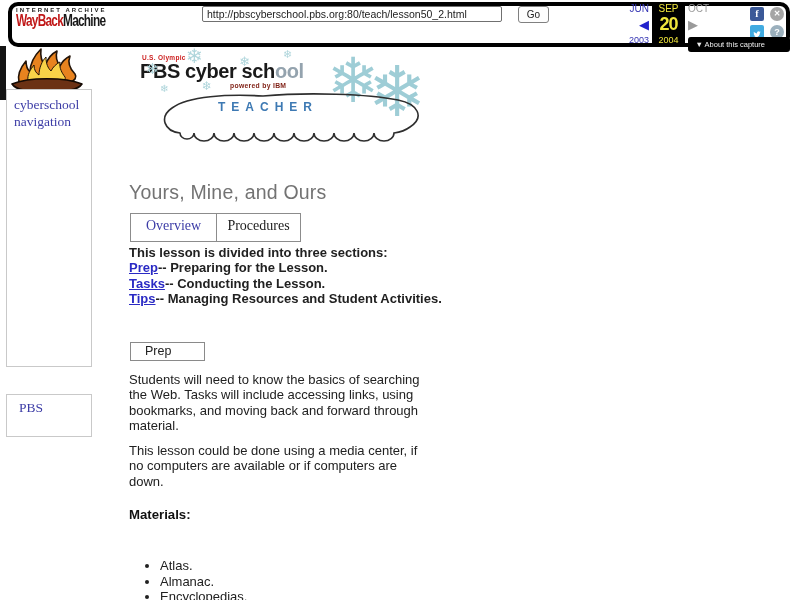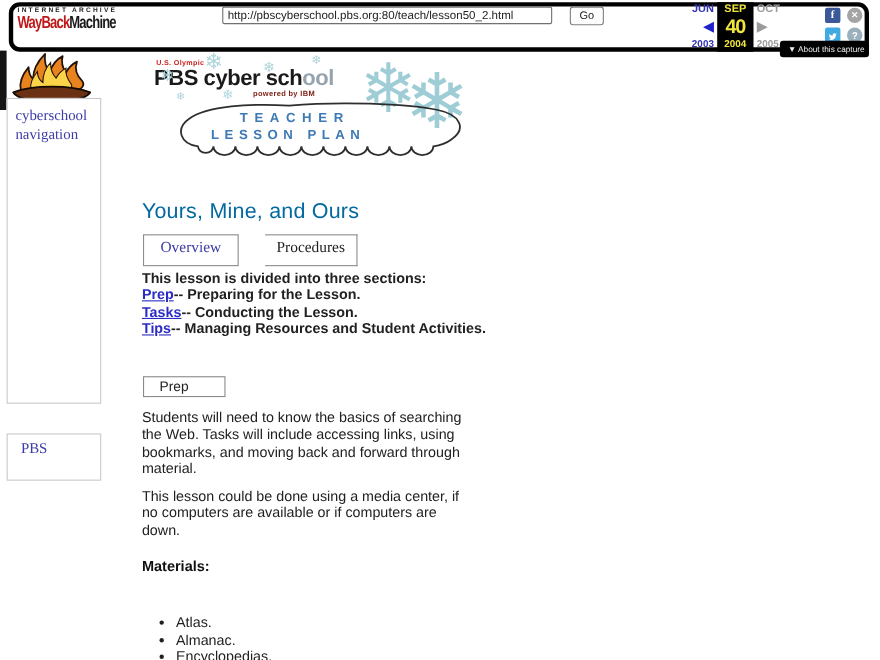--- a/index.html
+++ b/index.html
@@ -25,40 +25,40 @@
     border:1px solid #707070;font-size:10.5px;padding:1px 4px;color:#222;
     font-family:"Liberation Sans",sans-serif;box-sizing:border-box;border-radius:2px;
   }
   .wb-go{
     position:absolute;left:506px;top:0px;width:31px;height:17px;
     border:1px solid #808080;background:#fdfdfd;border-radius:3px;
     font-size:10px;color:#222;padding:0;font-family:"Liberation Sans",sans-serif;
   }
   .wb-datenav{position:absolute;left:611px;top:-4px;height:45px;display:flex;}
   .wb-col{display:flex;flex-direction:column;align-items:center;}
-  .wb-col .m{font-size:10px;font-weight:bold;height:13px;line-height:14px;text-align:right;}
+  .wb-col .m{font-size:10px;font-weight:normal;height:13px;line-height:14px;text-align:right;}
   .wb-col .mid{height:20px;line-height:19px;}
-  .wb-col .y{font-size:9px;font-weight:bold;height:12px;line-height:11px;}
+  .wb-col .y{font-size:9px;font-weight:normal;height:12px;line-height:11px;}
   .col-prev{width:26px;align-items:flex-end;color:#3333b3;padding-right:3px;}
   .col-prev .mid{font-size:13px;color:#2222cc;}
   .col-cur{width:33px;background:#000;color:#f0e63c;}
   .col-cur .mid{font-size:18px;font-weight:bold;letter-spacing:-1px;}
   .col-next{width:30px;align-items:flex-start;color:#9a9a9a;padding-left:3px;}
   .col-next .mid{font-size:13px;color:#9a9a9a;}
   .glyph{font-family:"DejaVu Sans",sans-serif;}
   .wb-icons{position:absolute;left:738px;top:1px;width:38px;height:32px;}
   .ic{position:absolute;width:14px;height:14px;text-align:center;cursor:pointer;}
   .ic-fb{left:0;top:0;background:#3b5998;border-radius:2px;color:#fff;font-weight:bold;font-size:10px;line-height:14px;font-family:"Liberation Serif",serif;}
   .ic-close{left:20px;top:0;background:#a5a5a5;border-radius:50%;color:#fff;font-size:8px;line-height:14px;font-weight:bold;}
   .ic-tw{left:0;top:18px;background:#41abe1;border-radius:2px;}
   .ic-tw svg{width:10px;height:10px;margin-top:2px;}
   .ic-help{left:20px;top:18px;background:#9bb0bd;border-radius:50%;color:#fff;font-size:9px;line-height:14px;font-weight:bold;}
   .wb-about{
     position:absolute;right:-4px;top:31px;background:#000;color:#eee;
-    font-size:7.5px;padding:3px 4px 3px 7px;border-radius:3px;white-space:nowrap;cursor:pointer;
+    font-size:7.5px;padding:3px 25px 3px 7px;border-radius:3px;white-space:nowrap;cursor:pointer;
   }
   
   .edge-strip{position:absolute;left:0;top:46px;width:6px;height:54px;background:#141414;}
   
   .flame{position:absolute;left:9px;top:46px;width:76px;height:49px;}
   .side-box{
     position:absolute;left:6px;border:1px solid #c9c9c9;background:#fff;box-sizing:border-box;
     font-family:"Liberation Serif",serif;color:#3c3ca6;font-size:13.5px;line-height:1.25;
   }
   .side-nav{top:89px;width:86px;height:278px;padding:7px 4px 0 7px;}
@@ -71,22 +71,22 @@
   .snow{position:absolute;color:#aed5db;font-family:"DejaVu Sans",sans-serif;line-height:1;z-index:1;}
   .snow.big{color:#9ecdd6;}
   .banner{position:absolute;left:158px;top:92px;width:270px;height:58px;z-index:2;}
   .banner svg{position:absolute;left:0;top:0;}
   .banner .t1,.banner .t2{
     position:absolute;left:0;width:200px;text-align:center;color:#3d79b3;font-weight:bold;white-space:nowrap;
   }
   .banner .t1{top:8px;font-size:12px;letter-spacing:6px;padding-left:10px;}
   .banner .t2{top:23px;font-size:12px;letter-spacing:5px;padding-left:4px;}
   
-  .page-title{position:absolute;left:129px;top:181px;font-size:19.5px;color:#0369a1;letter-spacing:.2px;}
-  .tabrow{position:absolute;left:130px;top:213px;display:flex;gap:24px;}
+  .page-title{position:absolute;left:129px;top:181px;font-size:19.5px;color:#737373;letter-spacing:.2px;}
+  .tabrow{position:absolute;left:130px;top:213px;display:flex;}
   .tab{
     width:87px;height:29px;border:1px solid #8c8c8c;box-sizing:border-box;background:#fff;
     font-family:"Liberation Serif",serif;font-size:14px;text-align:center;padding-top:4px;cursor:pointer;
   }
   .tab.active{color:#3c3ca6;}
   .tab.inactive{border-left:none;width:84px;color:#1c1c1c;}
   .bodytext{font-size:13px;line-height:15.4px;color:#212121;}
   .introblock{position:absolute;left:129px;top:245px;width:320px;font-weight:bold;}
   .introblock a{color:#2a2ac4;text-decoration:underline;}
   .prep-box{
@@ -111,21 +111,21 @@
   <button class="wb-go">Go</button>
 
   <div class="wb-datenav">
     <div class="wb-col col-prev">
       <div class="m">JUN</div>
       <div class="mid glyph">◀</div>
       <div class="y">2003</div>
     </div>
     <div class="wb-col col-cur">
       <div class="m">SEP</div>
-      <div class="mid">40</div>
+      <div class="mid">20</div>
       <div class="y">2004</div>
     </div>
     <div class="wb-col col-next">
       <div class="m">OCT</div>
       <div class="mid glyph">▶</div>
       <div class="y">2005</div>
     </div>
   </div>
 
   <div class="wb-icons">
@@ -170,21 +170,20 @@
 <div class="brand"><span>PBS cyber sch</span><span class="lite">ool</span></div>
 <div class="powered">powered by IBM</div>
 
 <div class="banner">
   <svg width="270" height="58" viewBox="0 0 270 58">
     <path d="M22,41 C6,39 1,25 14,16 C30,4 70,2 105,4 C150,0 210,2 240,8 C260,12 267,25 252,35 C248,38 243,40 236,41
              A10,8 0 0 1 216,41 A10,8 0 0 1 196,41 A10,8 0 0 1 176,41 A10,8 0 0 1 156,41 A10,8 0 0 1 136,41
              A10,8 0 0 1 116,41 A10,8 0 0 1 96,41 A10,8 0 0 1 76,41 A10,8 0 0 1 56,41 A10,8 0 0 1 36,41 A7,6 0 0 1 22,41" fill="none" stroke="#2e2e2e" stroke-width="1.6" stroke-linecap="round"></path>
   </svg>
   <div class="t1">TEACHER</div>
-  <div class="t2">LESSON PLAN</div>
 </div>
 
 <div class="page-title">Yours, Mine, and Ours</div>
 
 <div class="tabrow">
   <div class="tab active">Overview</div>
   <div class="tab inactive">Procedures</div>
 </div>
 
 <div class="introblock bodytext">

